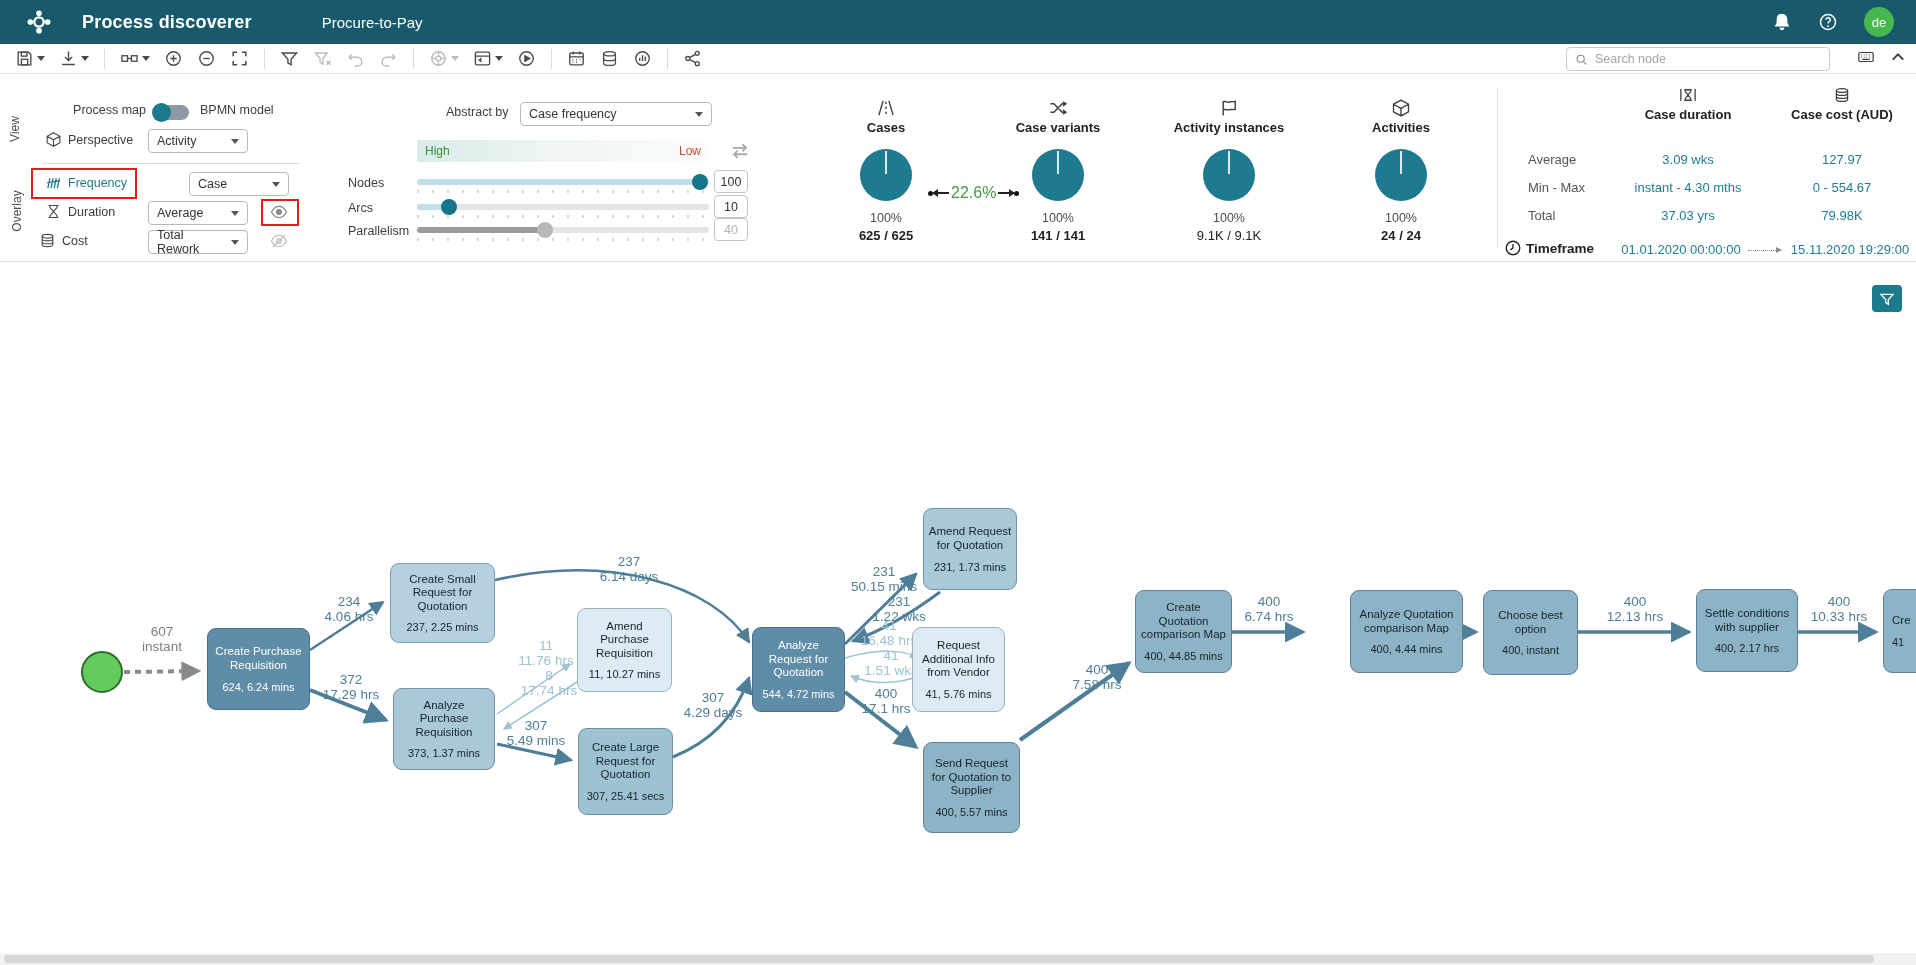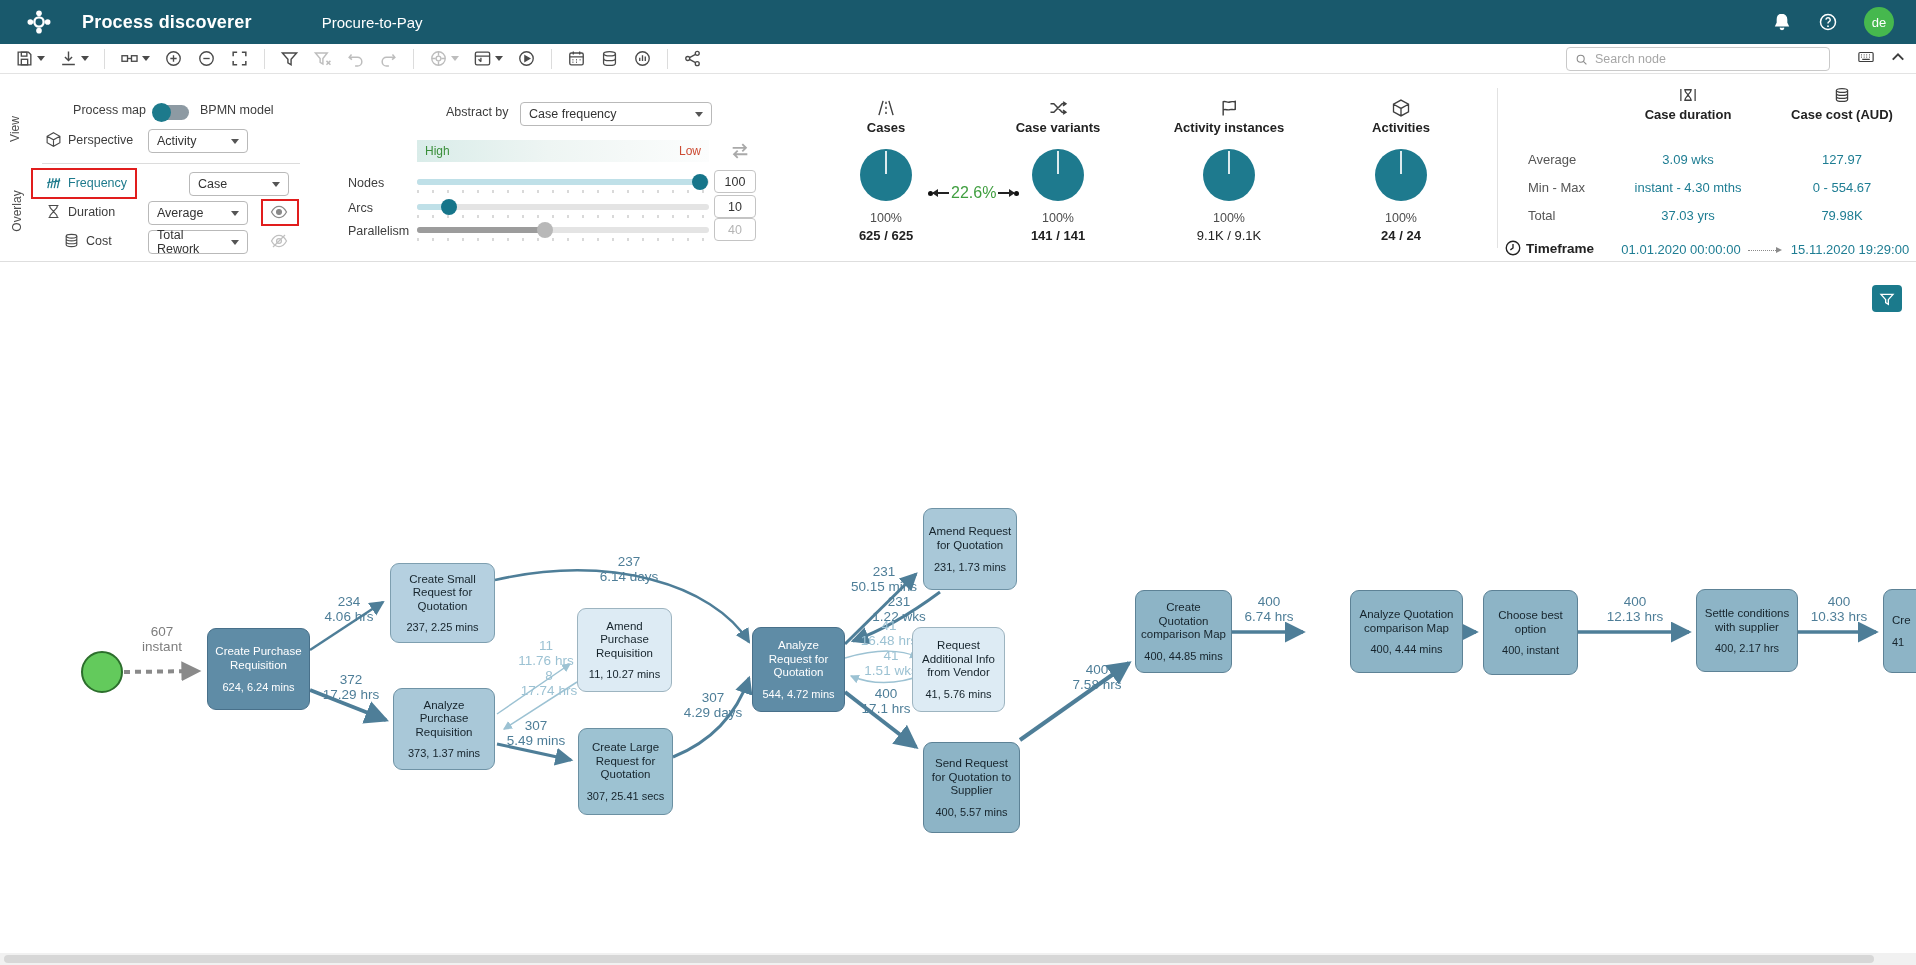--- a/index.html
+++ b/index.html
@@ -49,21 +49,21 @@
   .grad-high { color:#3a8f3a; }
   .grad-low { color:#cc4b33; }
   .swap-icon { position:absolute; left:728px; top:66px; width:24px; height:22px; color:#a9a9a9; }
   .srow-label { position:absolute; left:348px; font-size:12.5px; color:#3d3d3d; }
   .strack { position:absolute; left:417px; width:292px; height:6px; border-radius:3px; background:#e4e4e4; }
   .strack .fill { position:absolute; left:0; top:0; height:6px; border-radius:3px; background:#bfe0e8; }
   .strack .thumb { position:absolute; top:-5px; width:16px; height:16px; border-radius:50%; background:#16758a; }
   .strack.gray .fill { background:#9c9c9c; }
   .strack.gray .thumb { background:#b8b8b8; }
   .ticks { position:absolute; left:417px; width:292px; height:3px; background-image:repeating-linear-gradient(90deg,#d9d9d9 0 2px, transparent 2px 15px); }
-  .sval { position:absolute; left:714px; width:42px; height:23px; border:1px solid #c4c4c4; border-radius:4px; font-size:12.5px; color:#333; display:flex; align-items:center; justify-content:center; }
+  .sval { position:absolute; left:714px; width:34px; height:23px; border:1px solid #c4c4c4; border-radius:4px; font-size:12.5px; color:#333; display:flex; align-items:center; justify-content:center; }
   .sval.dis { color:#b5b5b5; }
 
   
   .stat-block { position:absolute; top:24px; width:130px; display:flex; flex-direction:column; align-items:center;text-align:right; }
   .stat-block .sicon { width:20px; height:20px; color:#3f3f3f; }
   .stat-label { font-size:13px; font-weight:bold; color:#222; margin-top:2px; white-space:nowrap; }
   .pie { width:52px; height:52px; border-radius:50%; background:#1e7a8e; position:relative; margin-top:14px; }
   .pie::before { content:""; position:absolute; left:50%; top:2px; width:2px; height:23px; background:rgba(255,255,255,.85); transform:translateX(-50%); }
   .stat-pct { font-size:12.5px; color:#4c4c4c; margin-top:10px; }
   .stat-val { font-size:13px; color:#222; margin-top:3px; }
@@ -318,21 +318,21 @@
   <div class="dropdown" style="left:148px; top:127px; width:100px;">
     <span>Average</span>
       <span class="caret"></span>
   </div>
   <svg class="eye-btn" style="left:268px; top:129px;" viewBox="0 0 24 24" fill="none" stroke="currentColor" stroke-width="1.7">
       <path d="M2 12 C5 6.5 9 4.5 12 4.5 s7 2 10 7.5 c-3 5.5 -7 7.5 -10 7.5 s-7 -2 -10 -7.5 Z"></path>
       <circle cx="12" cy="12" r="3.2" fill="currentColor"></circle>
     </svg>
   <div class="redbox" style="left:261px; top:125px; width:38px; height:27px;"></div>
 
-  <div class="prow" style="left:63px; top:158px;">
+  <div class="prow" style="left:39px; top:158px;">
     <svg class="picon" viewBox="0 0 24 24" fill="none" stroke="currentColor" stroke-width="1.6">
         <ellipse cx="12" cy="6" rx="7.5" ry="2.6"></ellipse>
         <path d="M4.5 6 v4 c0 1.4 3.4 2.6 7.5 2.6 s7.5 -1.2 7.5 -2.6 V6 M4.5 10 v4 c0 1.4 3.4 2.6 7.5 2.6 s7.5 -1.2 7.5 -2.6 v-4 M4.5 14 v4 c0 1.4 3.4 2.6 7.5 2.6 s7.5 -1.2 7.5 -2.6 v-4"></path>
       </svg>
     <span>Cost</span>
   </div>
   <div class="dropdown" style="left:148px; top:156px; width:100px;">
     <span>Total Rework</span>
       <span class="caret"></span>
   </div>

